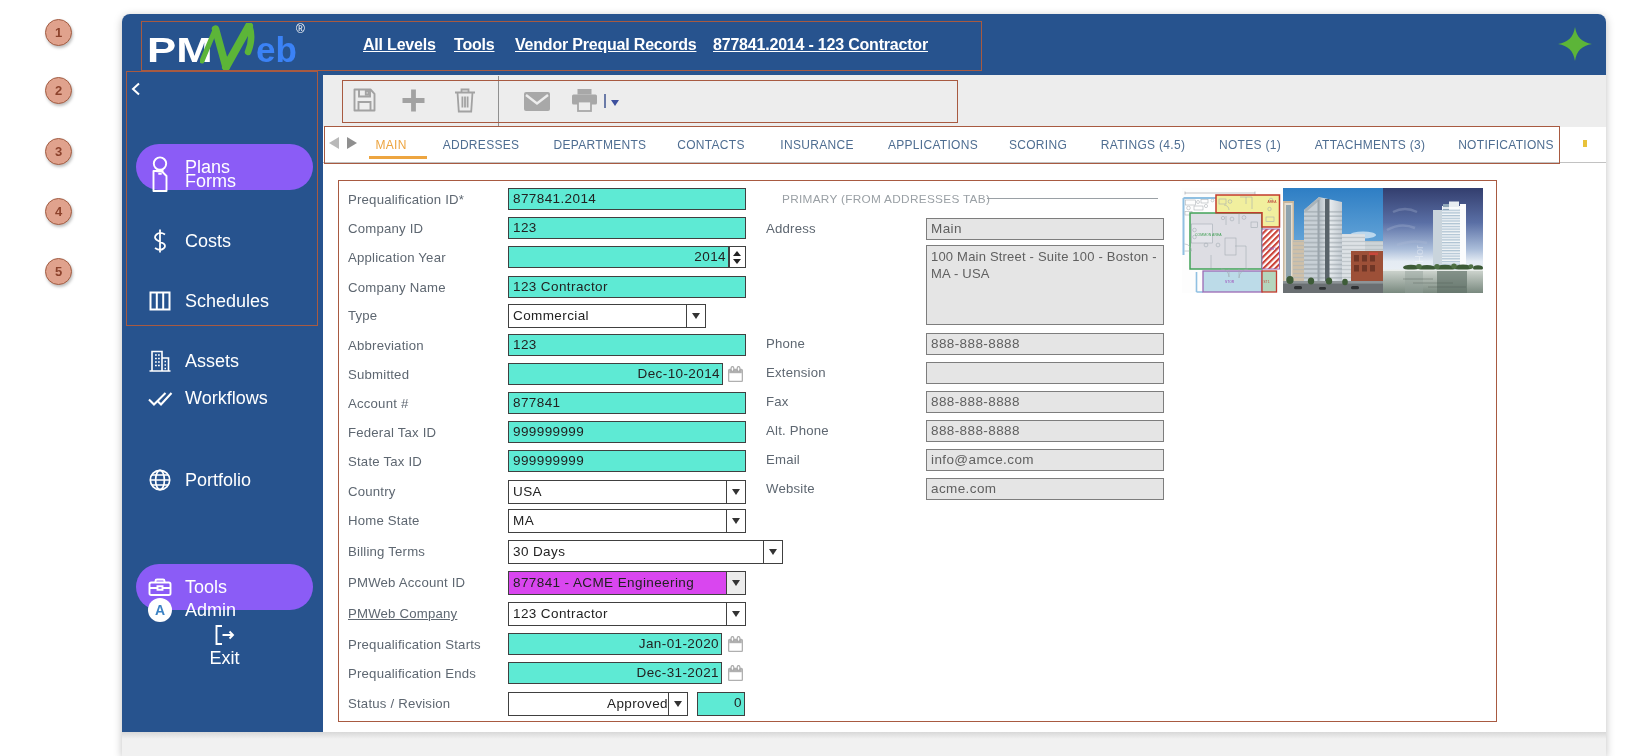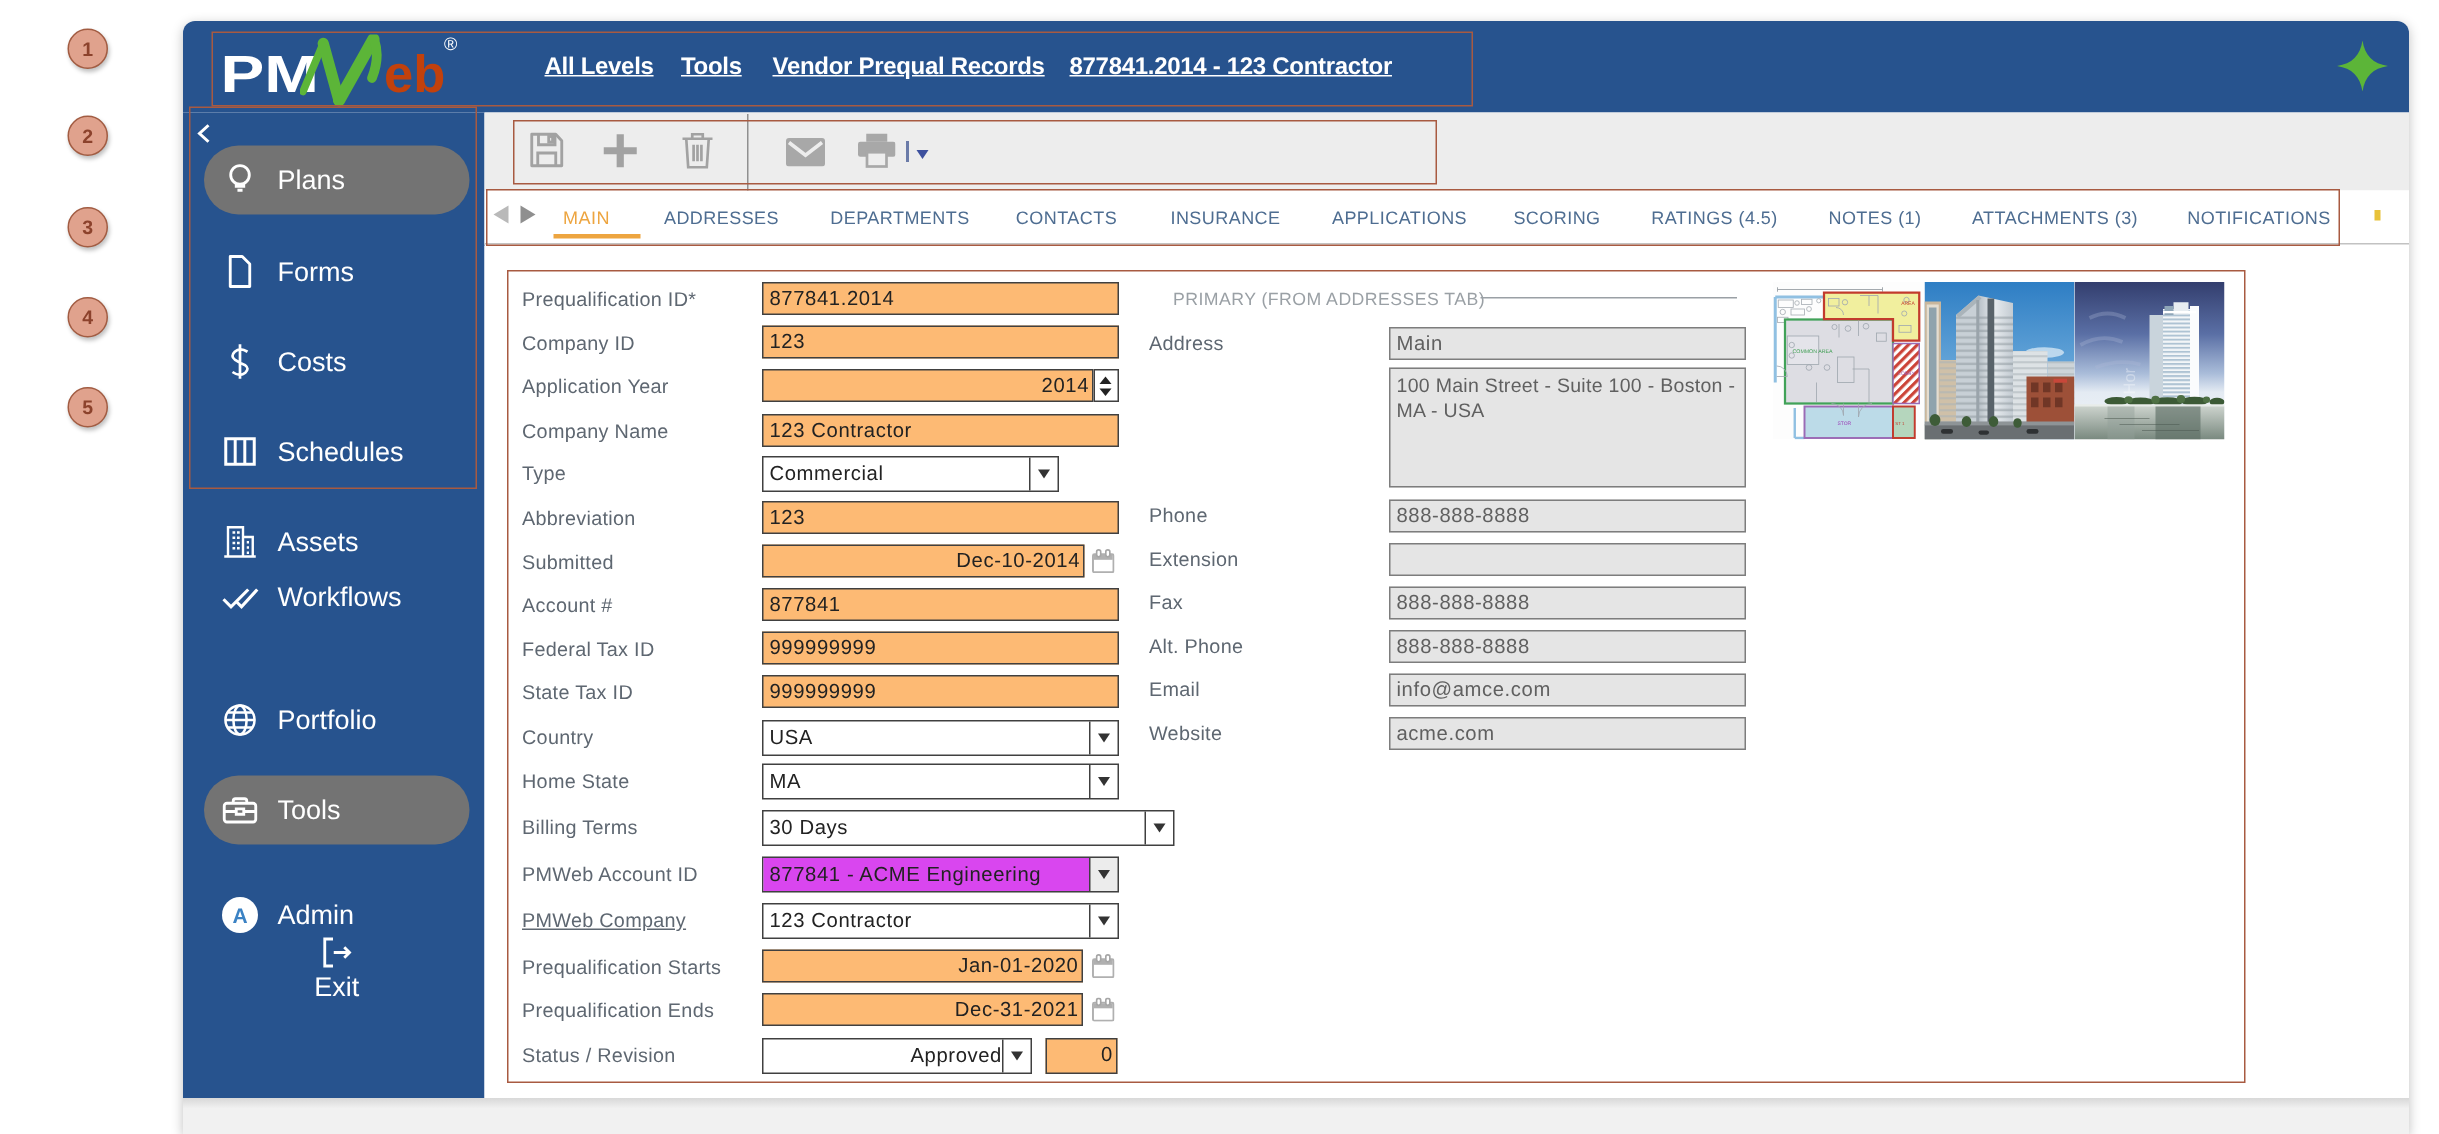--- a/index.html
+++ b/index.html
@@ -9,24 +9,24 @@
 #sbar { position:absolute; left:122px; top:75px; width:201px; height:657px; background:#27538e; }
 #tbar { position:absolute; left:323px; top:75px; width:1283px; height:52px; background:#ededed; }
 #tabbar { position:absolute; left:323px; top:127px; width:1283px; height:36px; background:#fff; border-bottom:1px solid #c2c2c2; }
 #content { position:absolute; left:323px; top:164px; width:1283px; height:568px; background:#fff; }
 #graystrip { position:absolute; left:122px; top:732px; width:1484px; height:24px; background:linear-gradient(#d8d8d8,#f1f1f1 7px,#f1f1f1); }
 .ann { position:absolute; border:1px solid #a85a41; }
 .circ { position:absolute; width:27px; height:27px; border-radius:50%; background:#e0a28d; border:1px solid #a25c42; color:#8c422c; font-weight:bold; font-size:13px; text-align:center; line-height:25px; box-shadow:1px 2px 3px rgba(0,0,0,.25); }
 .nav { position:absolute; top:36px; color:#fff; font-size:16px; font-weight:bold; text-decoration:underline; white-space:nowrap; letter-spacing:-0.2px; }
 .mitem { position:absolute; left:136px; width:177px; height:46px; color:#fff; font-size:18px; display:flex; align-items:center; }
 .mitem .ic { width:26px; height:26px; margin-left:11px; margin-right:12px; flex:none; }
-.pill { background:#737373; border-radius:23px; }
+.pill { background:#8b5cf6; border-radius:23px;margin-top:47px; }
 .tab { position:absolute; top:138px; color:#4e6d91; font-size:12px; letter-spacing:.3px; white-space:nowrap; }
 .lbl { position:absolute; color:#5e6771; font-size:13.2px; letter-spacing:.2px; white-space:nowrap; }
-.inp { position:absolute; height:22px; background:#fdba74; border:1px solid #404040; color:#222; font-size:13.5px; letter-spacing:.4px; line-height:20px; padding:0 4px; white-space:nowrap; overflow:hidden; }
+.inp { position:absolute; height:22px; background:#5eead4; border:1px solid #404040; color:#222; font-size:13.5px; letter-spacing:.4px; line-height:20px; padding:0 4px; white-space:nowrap; overflow:hidden; }
 .inp.num { text-align:right; padding-right:2px; }
 .ro { background:#e5e5e5; border:1px solid #7d7d7d; color:#606060; }
 .dd { position:absolute; height:24px; background:#fff; border:1px solid #404040; }
 .dd .txt { position:absolute; left:4px; top:1px; line-height:21px; font-size:13.5px; letter-spacing:.4px; color:#222; white-space:nowrap; }
 .dd .ab { position:absolute; right:0; top:0; bottom:0; width:19px; border-left:1px solid #404040; }
 .dd .ab:after { content:""; position:absolute; left:5px; top:8px; border-left:4.5px solid transparent; border-right:4.5px solid transparent; border-top:6px solid #333; }
 .cal { position:absolute; width:15px; height:16px; }
 </style></head>
 <body>
 
@@ -45,21 +45,21 @@
 <div class="abs" style="left:147px; top:26px; width:170px; height:46px;">
 <span class="abs" style="left:0; top:4px; font-size:35px; font-weight:bold; color:#fff; transform:scaleX(1.25); transform-origin:0 0;">PM</span>
 <svg class="abs" style="left:53px; top:-3px;" width="60" height="52" viewBox="0 0 60 52">
 <g fill="none" stroke="#5cb538" stroke-linecap="round" stroke-linejoin="round">
 <path d="M2,38 L15,7" stroke-width="5"></path>
 <path d="M15.5,6 L26,44" stroke-width="7.5"></path>
 <path d="M26,44 L49,3" stroke-width="8"></path>
 <path d="M49.5,3.5 Q53.5,15 48,29" stroke-width="6.5"></path>
 </g>
     </svg>
-<span class="abs" style="left:109px; top:4px; font-size:35px; font-weight:bold; color:#c2410c;">eb</span>
+<span class="abs" style="left:109px; top:4px; font-size:35px; font-weight:bold; color:#3b82f6;">eb</span>
 <span class="abs" style="left:149px; top:-4px; font-size:12px; color:#fff;">®</span>
 </div>
 <div class="nav" style="left:363px;">All Levels</div>
 <div class="nav" style="left:454px;">Tools</div>
 <div class="nav" style="left:515px;">Vendor Prequal Records</div>
 <div class="nav" style="left:713px;">877841.2014 - 123 Contractor</div>
 <svg class="abs" style="left:1558px; top:27px;" width="34" height="34" viewBox="0 0 34 34">
 <path d="M17,0 C18.5,10 24,15.5 34,17 C24,18.5 18.5,24 17,34 C15.5,24 10,18.5 0,17 C10,15.5 15.5,10 17,0 Z" fill="#5cb538"></path>
 </svg>
 <svg class="abs" style="left:131px; top:82px;" width="10" height="14" viewBox="0 0 10 14">

